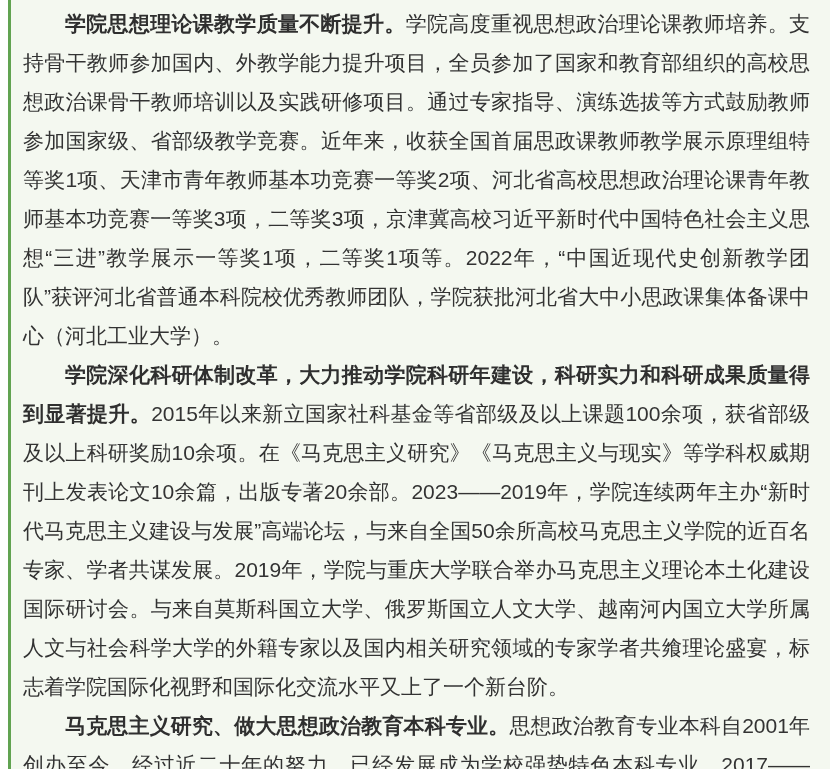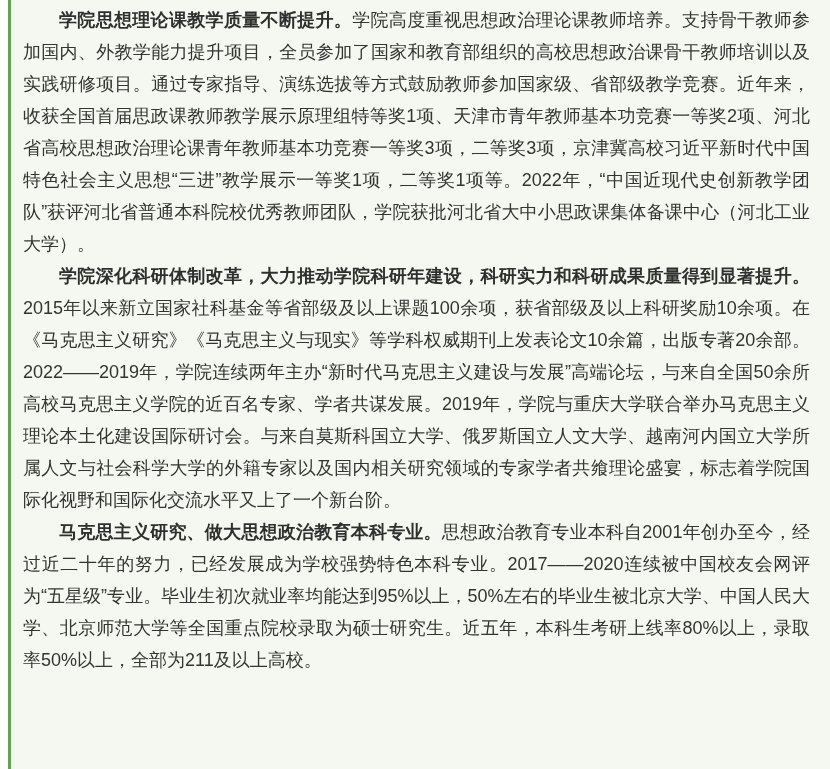--- a/index.html
+++ b/index.html
@@ -29,34 +29,34 @@
     top: 0;
     right: 0;
     bottom: 0;
     background: #f4f8f0;
     padding: 4px 20px 0 12px;
     box-sizing: border-box;
   }
   .content p {
     margin: 0;
     text-indent: 2em;
-    font-size: 18px;
-    line-height: 32px;
+    font-size: 21px;
+    line-height: 39px;
     color: #333333;
     text-align: justify;
     letter-spacing: 0;
   }
   .content p strong {
     font-weight: bold;
     color: #2f2f2f;
   }
 </style>
 </head>
 <body>
 
 <div class="page">
   <div class="accent-bar"></div>
   <div class="content">
     <p><strong>学院思想理论课教学质量不断提升。</strong><span>学院高度重视思想政治理论课教师培养。支持骨干教师参加国内、外教学能力提升项目，全员参加了国家和教育部组织的高校思想政治课骨干教师培训以及实践研修项目。通过专家指导、演练选拔等方式鼓励教师参加国家级、省部级教学竞赛。近年来，收获全国首届思政课教师教学展示原理组特等奖1项、天津市青年教师基本功竞赛一等奖2项、河北省高校思想政治理论课青年教师基本功竞赛一等奖3项，二等奖3项，京津冀高校习近平新时代中国特色社会主义思想“三进”教学展示一等奖1项，二等奖1项等。2022年，“中国近现代史创新教学团队”获评河北省普通本科院校优秀教师团队，学院获批河北省大中小思政课集体备课中心（河北工业大学）。</span></p>
-    <p><strong>学院深化科研体制改革，大力推动学院科研年建设，科研实力和科研成果质量得到显著提升。</strong><span>2015年以来新立国家社科基金等省部级及以上课题100余项，获省部级及以上科研奖励10余项。在《马克思主义研究》《马克思主义与现实》等学科权威期刊上发表论文10余篇，出版专著20余部。2022——2019年，学院连续两年主办“新时代马克思主义建设与发展”高端论坛，与来自全国50余所高校马克思主义学院的近百名专家、学者共谋发展。2019年，学院与重庆大学联合举办马克思主义理论本土化建设国际研讨会。与来自莫斯科国立大学、俄罗斯国立人文大学、越南河内国立大学所属人文与社会科学大学的外籍专家以及国内相关研究领域的专家学者共飨理论盛宴，标志着学院国际化视野和国际化交流水平又上了一个新台阶。</span></p>
+    <p><strong>学院深化科研体制改革，大力推动学院科研年建设，科研实力和科研成果质量得到显著提升。</strong><span>2015年以来新立国家社科基金等省部级及以上课题100余项，获省部级及以上科研奖励10余项。在《马克思主义研究》《马克思主义与现实》等学科权威期刊上发表论文10余篇，出版专著20余部。2023——2019年，学院连续两年主办“新时代马克思主义建设与发展”高端论坛，与来自全国50余所高校马克思主义学院的近百名专家、学者共谋发展。2019年，学院与重庆大学联合举办马克思主义理论本土化建设国际研讨会。与来自莫斯科国立大学、俄罗斯国立人文大学、越南河内国立大学所属人文与社会科学大学的外籍专家以及国内相关研究领域的专家学者共飨理论盛宴，标志着学院国际化视野和国际化交流水平又上了一个新台阶。</span></p>
     <p><strong>马克思主义研究、做大思想政治教育本科专业。</strong><span>思想政治教育专业本科自2001年创办至今，经过近二十年的努力，已经发展成为学校强势特色本科专业。2017——2020连续被中国校友会网评为“五星级”专业。毕业生初次就业率均能达到95%以上，50%左右的毕业生被北京大学、中国人民大学、北京师范大学等全国重点院校录取为硕士研究生。近五年，本科生考研上线率80%以上，录取率50%以上，全部为211及以上高校。</span></p>
   </div>
 </div>
 
 </body></html>

